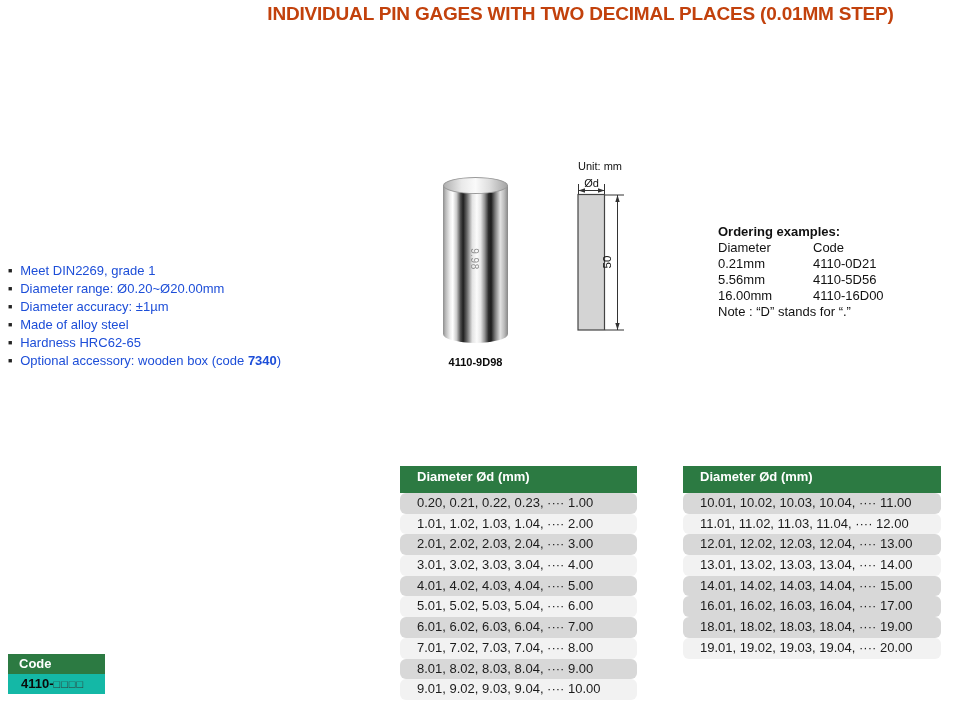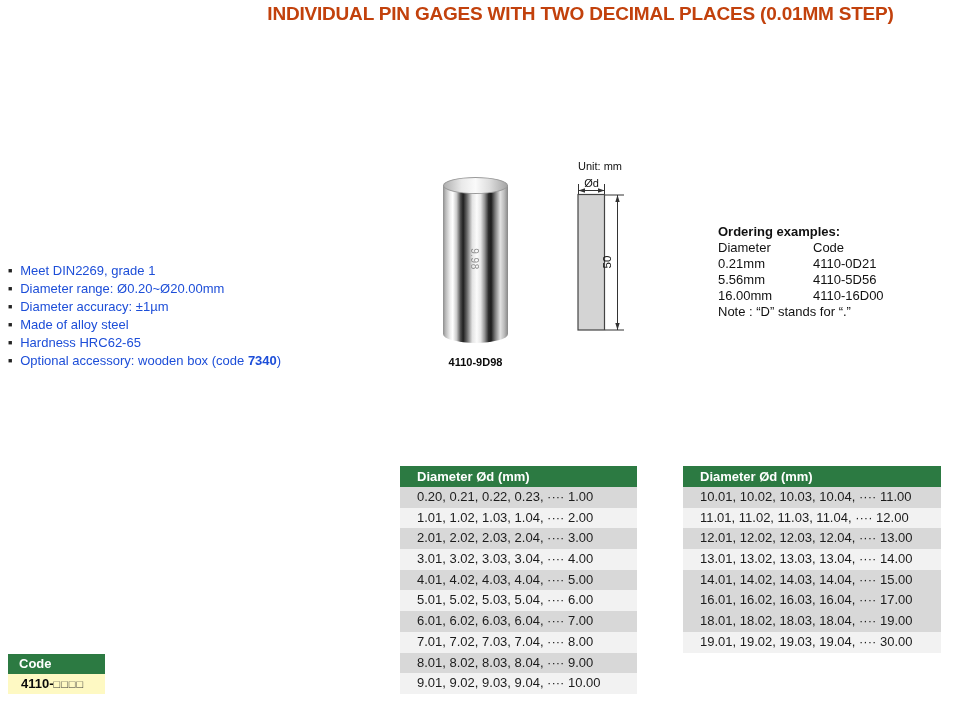--- a/index.html
+++ b/index.html
@@ -53,37 +53,37 @@
   .drawing{position:absolute;left:560px;top:156px;}
   .drawing text{font-family:"Liberation Sans", sans-serif;fill:#111;}
   
   .ordering{position:absolute;left:718px;top:224px;font-size:13px;line-height:16px;}
   .ordering .head{font-weight:bold;}
   .ord-row{display:flex;}
   .ord-row .c1{width:95px;}
   
   .ptable{position:absolute;top:466px;}
   .ptable-header{
-    height:21px;line-height:21px;background:#2c7a42;color:#ffffff;
+    height:27px;line-height:21px;background:#2c7a42;color:#ffffff;
     font-size:13px;font-weight:bold;padding-left:17px;
   }
   .ptable-row{
     height:20.7px;line-height:20.7px;font-size:13px;color:#1c1c1c;
-    padding-left:17px;white-space:nowrap;
+    padding-left:17px;white-space:nowrap;border-radius:6px;
   }
   .alt0{background:#d8d8d8;}
   .alt1{background:#f2f2f2;}
   
   .code-block{position:absolute;left:8px;top:654px;width:97px;}
   .code-header{
     height:20px;line-height:20px;background:#2c7a42;color:#ffffff;
     font-size:13px;font-weight:bold;padding-left:11px;
   }
   .code-value{
-    height:20px;line-height:20px;background:#fef9c3;
+    height:20px;line-height:20px;background:#14b8a6;
     font-size:13px;padding-left:13px;
   }
   .code-value .prefix{font-weight:bold;color:#0a0a0a;}
   .code-value .boxes{font-size:11px;color:#333;letter-spacing:1px;}
 </style>
 </head>
 <body>
 
 <h1 class="page-title">INDIVIDUAL PIN GAGES WITH TWO DECIMAL PLACES (0.01MM STEP)</h1>
 
@@ -161,19 +161,19 @@
 
 <div class="ptable" style="left:683px;width:258px;">
   <div class="ptable-header">Diameter Ød (mm)</div>
   <div class="ptable-row alt0">10.01, 10.02, 10.03, 10.04, ···· 11.00</div>
   <div class="ptable-row alt1">11.01, 11.02, 11.03, 11.04, ···· 12.00</div>
   <div class="ptable-row alt0">12.01, 12.02, 12.03, 12.04, ···· 13.00</div>
   <div class="ptable-row alt1">13.01, 13.02, 13.03, 13.04, ···· 14.00</div>
   <div class="ptable-row alt0">14.01, 14.02, 14.03, 14.04, ···· 15.00</div>
   <div class="ptable-row alt0">16.01, 16.02, 16.03, 16.04, ···· 17.00</div>
   <div class="ptable-row alt0">18.01, 18.02, 18.03, 18.04, ···· 19.00</div>
-  <div class="ptable-row alt1">19.01, 19.02, 19.03, 19.04, ···· 30.00</div>
+  <div class="ptable-row alt1">19.01, 19.02, 19.03, 19.04, ···· 20.00</div>
 </div>
 
 <div class="code-block">
   <div class="code-header">Code</div>
   <div class="code-value"><span class="prefix">4110-</span><span class="boxes">□□□□</span></div>
 </div>
 
 </body></html>

